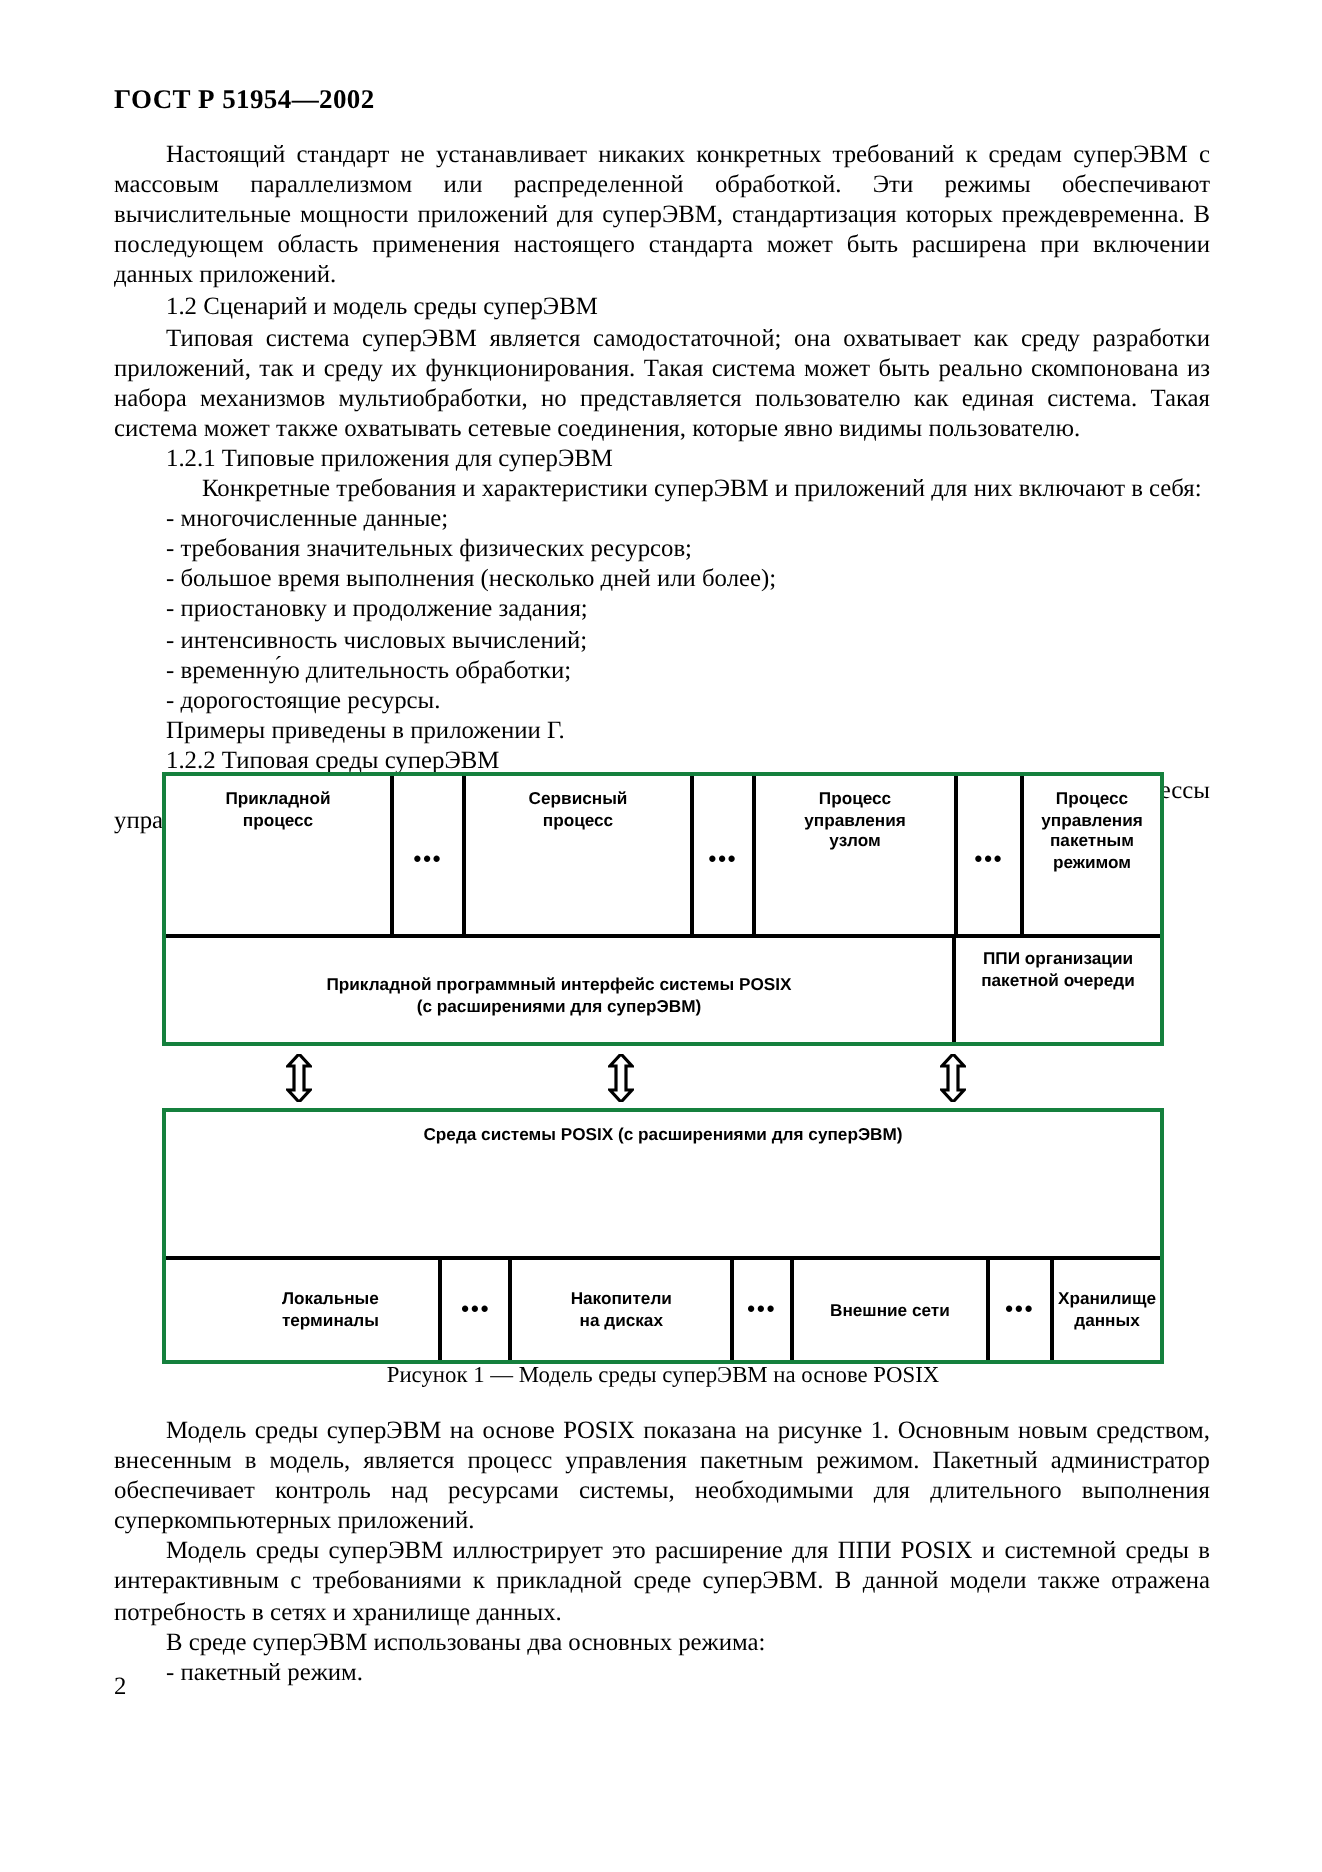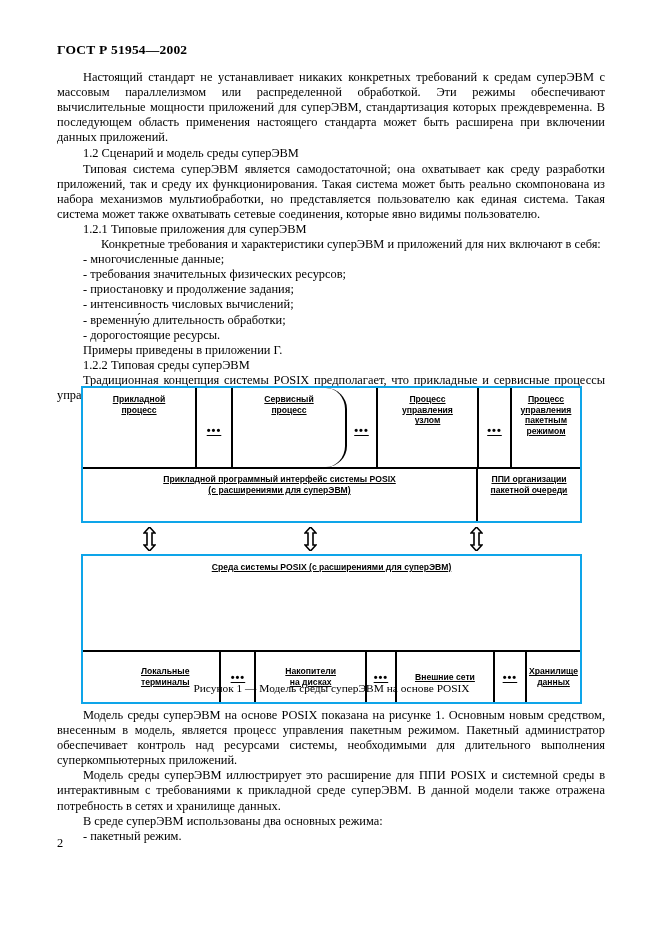--- a/index.html
+++ b/index.html
@@ -84,24 +84,23 @@
 
   
   .figure {
     position: absolute;
     left: 81px;
     top: 386px;
     width: 501px;
   }
 
   .diagram-block {
-    border: 2px solid #0ea5e9;
+    border: 2px solid #15803d;
     background: #fff;
     box-sizing: border-box;
-    text-decoration: underline;
   }
 
   .row {
     display: flex;
     box-sizing: border-box;
   }
 
   .cell {
     box-sizing: border-box;
     display: flex;
@@ -147,21 +146,21 @@
   .arrow {
     position: absolute;
     top: 4px;
     width: 13px;
     height: 24px;
   }
   .arrow svg { display: block; }
 
   
   .row-env {
-    height: 94px;
+    height: 72px;
   }
   .row-env .cell {
     padding-top: 6px;
   }
 
   
   .row-resources {
     height: 52px;
     border-top: 2px solid #000;
     padding-left: 28px;
@@ -213,20 +212,21 @@
 
     <p class="para">Типовая система суперЭВМ является самодостаточной; она охватывает как среду разработки приложений, так и среду их функционирования. Такая система может быть реально скомпонована из набора механизмов мультиобработки, но представляется пользователю как единая система. Такая система может также охватывать сетевые соединения, которые явно видимы пользователю.</p>
 
     <h3 class="subsection-heading">1.2.1  Типовые приложения для суперЭВМ</h3>
 
     <p class="para noindent">Конкретные требования и характеристики суперЭВМ и приложений для них включают в себя:</p>
 
     <ul class="dash-list">
       <li>- многочисленные данные;</li>
       <li>- требования значительных физических ресурсов;</li>
+      <li>- большое время выполнения (несколько дней или более);</li>
       <li>- приостановку и продолжение задания;</li>
       <li>- интенсивность числовых вычислений;</li>
       <li>- временну́ю длительность обработки;</li>
       <li>- дорогостоящие ресурсы.</li>
     </ul>
 
     <p class="para">Примеры приведены в приложении Г.</p>
 
     <h3 class="subsection-heading">1.2.2  Типовая среды суперЭВМ</h3>
 
@@ -237,39 +237,39 @@
 
     <div class="diagram-block">
 
       <div class="row row-processes">
         <div class="cell divider-right" style="width:114px;">
           <span class="cell-text">Прикладной<br>процесс</span>
         </div>
         <div class="cell ellipsis divider-right" style="width:36px;">
           <span class="cell-text">•••</span>
         </div>
-        <div class="cell divider-right" style="width:114px;border-radius:21px;">
+        <div class="cell divider-right" style="width:114px;">
           <span class="cell-text">Сервисный<br>процесс</span>
         </div>
         <div class="cell ellipsis divider-right" style="width:31px;">
           <span class="cell-text">•••</span>
         </div>
         <div class="cell divider-right" style="width:101px;">
           <span class="cell-text">Процесс<br>управления<br>узлом</span>
         </div>
         <div class="cell ellipsis divider-right" style="width:33px;">
           <span class="cell-text">•••</span>
         </div>
         <div class="cell" style="flex:1;">
           <span class="cell-text">Процесс<br>управления<br>пакетным<br>режимом</span>
         </div>
       </div>
 
       <div class="row row-api">
-        <div class="cell divider-right" style="width:395px;">
+        <div class="cell divider-right" style="width:395px;align-items:center;">
           <span class="cell-text">Прикладной программный интерфейс системы POSIX<br>(с расширениями для суперЭВМ)</span>
         </div>
         <div class="cell" style="flex:1;">
           <span class="cell-text">ППИ организации<br>пакетной очереди</span>
         </div>
       </div>
     </div>
 
     <div class="arrows-strip">
       <div class="arrow" style="left:62px;">

